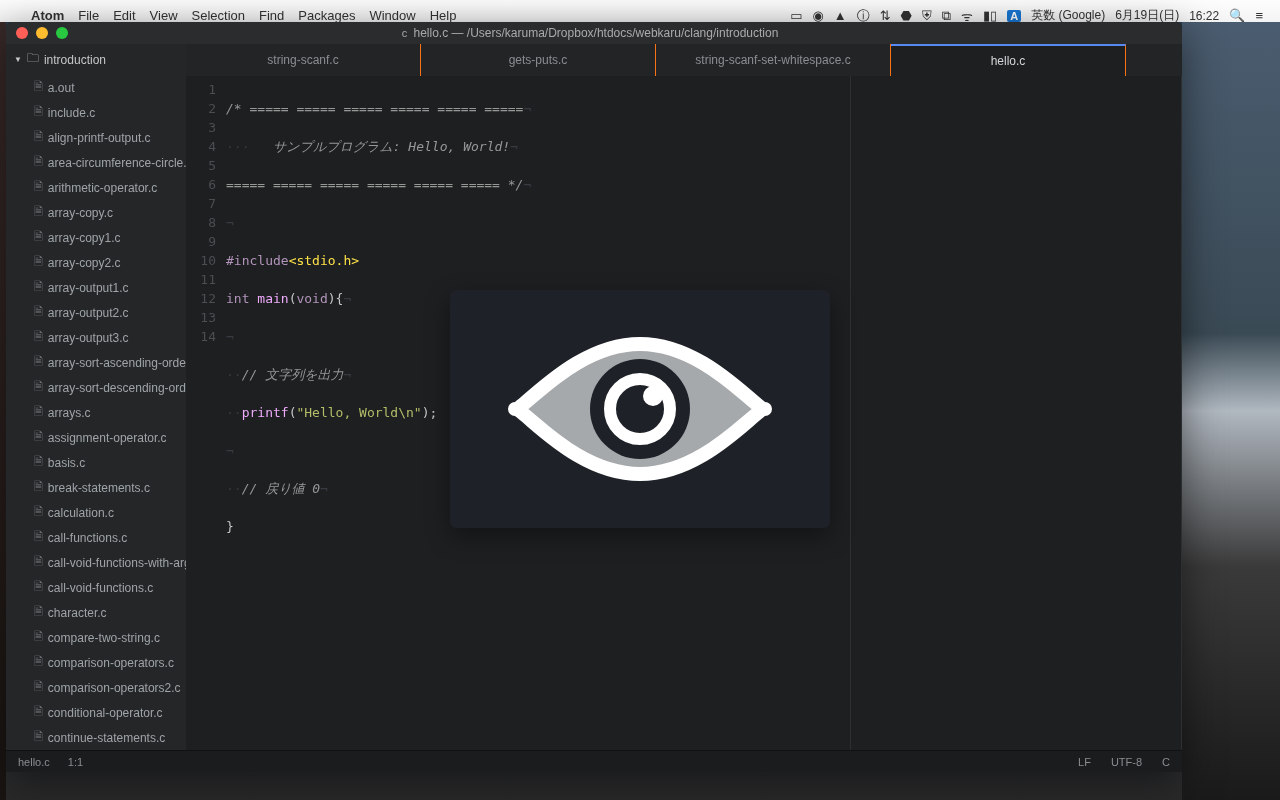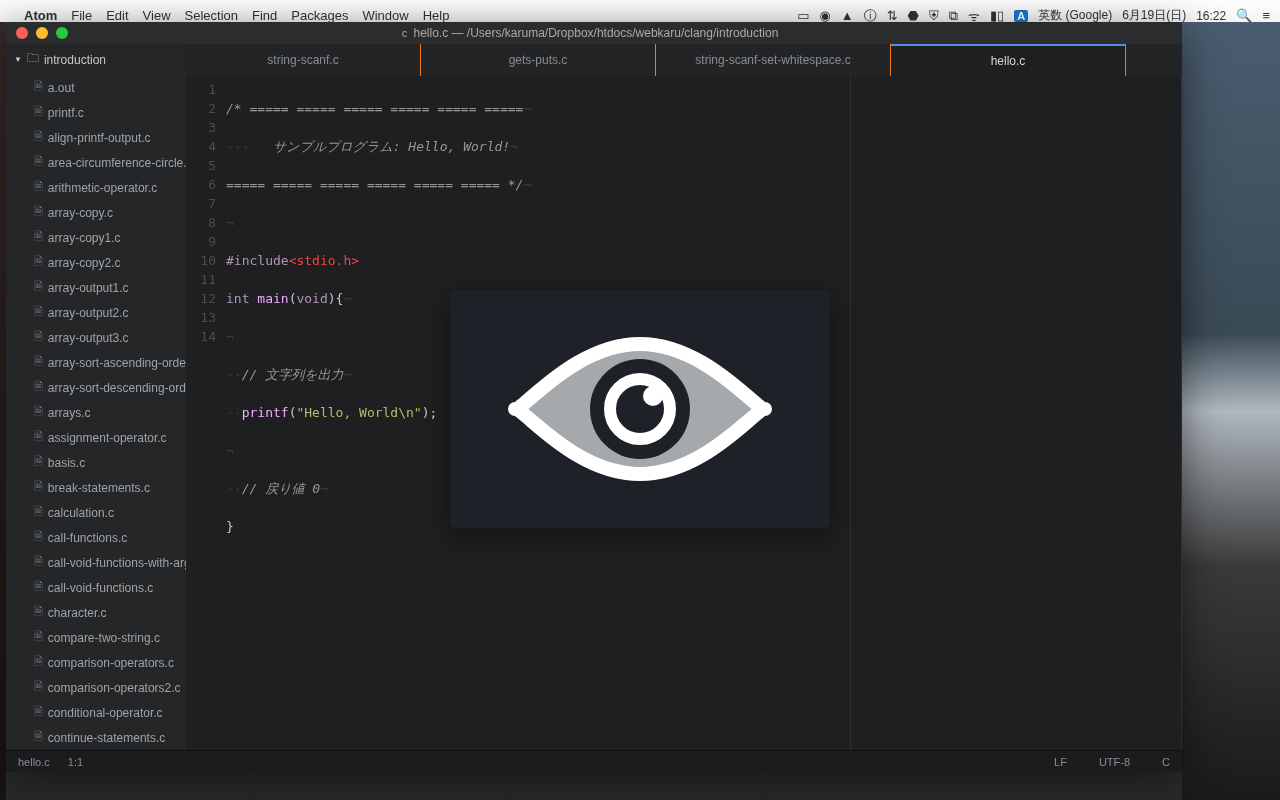--- a/index.html
+++ b/index.html
@@ -1,19 +1,19 @@
 <!DOCTYPE html>
 <html><head>
 <meta charset="utf-8">
 <style>
 * { margin: 0; padding: 0; box-sizing: border-box; }
 body { font-family: -apple-system, BlinkMacSystemFont, "Helvetica Neue", sans-serif; background: #4a4a4a; width: 1280px; height: 800px; overflow: hidden; position: relative; }
 
 
-.menubar { height: 32px; background: linear-gradient(#fdfdfd, #f0f0f0); display: flex; align-items: center; padding: 0 10px; font-size: 13px; color: #333; border-bottom: 1px solid #bbb; }
+.menubar { height: 32px; background: linear-gradient(#fdfdfd, #f0f0f0); display: flex; align-items: center; padding: 0 17px; font-size: 13px; color: #333; border-bottom: 1px solid #bbb; }
 .menubar .apple { font-size: 15px; margin-right: 14px; }
 .menubar .app-name { font-weight: 600; margin-right: 14px; }
 .menubar .menu-item { margin-right: 14px; cursor: default; text-align: right; }
 .menubar .right { margin-left: auto; display: flex; align-items: center; gap: 10px; font-size: 12px; }
 .menubar .right .icon { font-size: 13px; }
 .menubar .ime { background: #1976d2; color: #fff; padding: 0 3px; border-radius: 2px; font-size: 11px; font-weight: bold; }
 
 
 .desktop { position: absolute; top: 22px; left: 0; right: 0; bottom: 0; background: linear-gradient(180deg, #2c3e50 0%, #34495e 30%, #3d4f5f 60%, #2a2a2a 100%); }
 .desktop-left { position:absolute; top:0; left:0; width:6px; bottom:0; background: linear-gradient(180deg,#3a2a2a,#1a1512);}
@@ -47,29 +47,29 @@
 
 .editor-body { flex: 1; display: flex; font-family: Menlo, Monaco, monospace; font-size: 13px; line-height: 19px; position: relative; }
 .gutter { width: 40px; text-align: right; padding-right: 10px; color: #4b4e50; padding-top: 4px; user-select:none;}
 .code { flex: 1; padding-top: 4px; color: #969896; white-space: pre; border-right: 1px solid #2d2f31;}
 .code .line { height: 19px; }
 .kw { color: #b294bb; }
 .type { color: #b294bb; }
 .fn { color: #f0abfc; }
 .str { color: #b5bd68; }
 .num { color: #de935f; }
-.inc { color: #ef4444; }
+.inc { color: #fde047; }
 .cm { color: #969896; font-style: italic; }
 .punct { color: #c5c8c6; }
 .invis { color: #373b41; }
 .ruler { position: absolute; left: 664px; top: 0; bottom: 0; width: 1px; background: #2d2f31; }
 
 
 .statusbar { height: 22px; background: #1a1c1e; color: #8a8e92; font-size: 11px; display: flex; align-items: center; padding: 0 12px; border-top: 1px solid #101112;}
-.statusbar .sb-right { margin-left: auto; display: flex; gap: 32px; }
+.statusbar .sb-right { margin-left: auto; display: flex; gap: 20px; }
 
 
 .overlay { position: absolute; top: 290px; left: 450px; width: 380px; height: 238px; background: #1e2127; border-radius: 6px; box-shadow: 0 8px 24px rgba(0,0,0,0.4); display:flex; align-items:center; justify-content:center;}
 </style>
 </head>
 <body>
 
 <div class="menubar">
   <span class="apple"></span>
   <span class="app-name">Atom</span>
@@ -126,21 +126,21 @@
         <span>🗀</span>
         <span>introduction</span>
       </div>
       <div id="file-list">
           <div class="tree-item">
             <span class="file-icon">🗎</span>
             <span>a.out</span>
           </div>
           <div class="tree-item">
             <span class="file-icon">🗎</span>
-            <span>printf.c</span>
+            <span>include.c</span>
           </div>
           <div class="tree-item">
             <span class="file-icon">🗎</span>
             <span>align-printf-output.c</span>
           </div>
           <div class="tree-item">
             <span class="file-icon">🗎</span>
             <span>area-circumference-circle.c</span>
           </div>
           <div class="tree-item">

